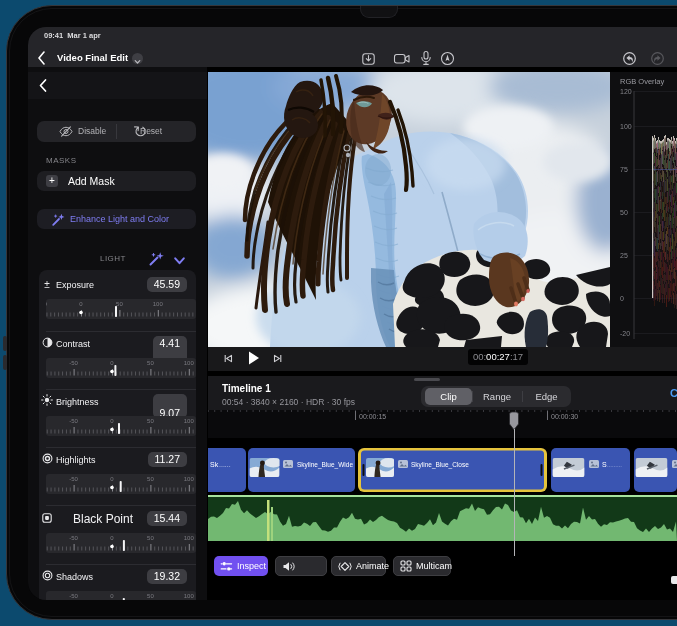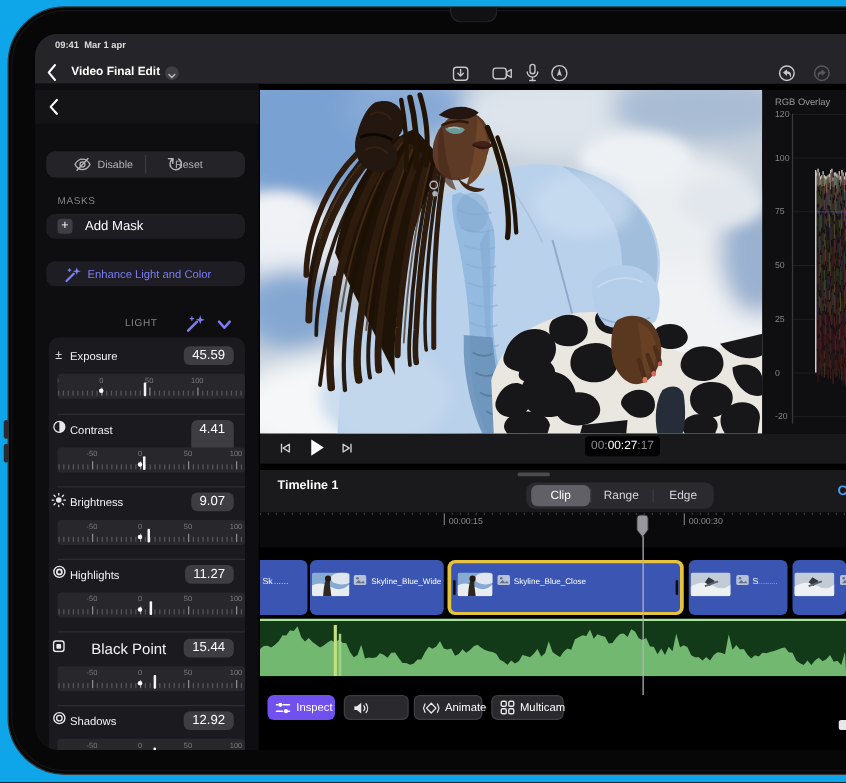--- a/index.html
+++ b/index.html
@@ -1,16 +1,16 @@
 <!DOCTYPE html>
 <html><head><meta charset="utf-8">
 <style>
   html,body{margin:0;padding:0;background:#000;}
   *{box-sizing:border-box;font-family:"Liberation Sans",sans-serif;}
-  #stage{position:relative;width:677px;height:626px;background:#0ea5e9;overflow:hidden;}
+  #stage{position:relative;width:677px;height:626px;background:#0c4a6e;overflow:hidden;}
   .abs{position:absolute;}
 </style></head><body>
 <div id="stage">
 
 <div class="abs" style="left:6px;top:5px;width:760px;height:615px;border-radius:46px;border:1.5px solid #36363a;background:#070708"></div>
 <div class="abs" style="left:9px;top:8px;width:754px;height:609px;border-radius:43px;border:1px solid #141416"></div>
 <div class="abs" style="left:360px;top:6px;width:38px;height:12px;border-radius:0 0 9px 9px;background:#111113;border:1px solid #222226;border-top:none"></div>
 <div class="abs" style="left:3px;top:336px;width:4px;height:15px;border-radius:2px;background:#2a2a2e"></div>
 <div class="abs" style="left:3px;top:355px;width:4px;height:15px;border-radius:2px;background:#2a2a2e"></div>
 <div class="abs" style="left:28px;top:27px;width:649px;height:573px;background:#000;border-radius:18px 0 0 18px;overflow:hidden">
@@ -198,21 +198,21 @@
             <rect x="68.4" y="7" width="2" height="11" rx="0.8" fill="#f4f4f6"></rect>
           </svg>
         </div>
 <div style="position:absolute;left:13px;top:367.0px;width:12px;height:16px;color:#e8e8ea;font-size:10px;text-align:center;line-height:16px"><svg width="12" height="12" viewBox="0 0 12 12" style="vertical-align:-1px">
             <circle cx="6" cy="6" r="2.2" fill="#e8e8ea"></circle>
             <g stroke="#e8e8ea" stroke-width="1" stroke-linecap="round">
               <path d="M6 0.6 V2 M6 10 V11.4 M0.6 6 H2 M10 6 H11.4 M2.2 2.2 L3.2 3.2 M8.8 8.8 L9.8 9.8 M2.2 9.8 L3.2 8.8 M8.8 3.2 L9.8 2.2"></path>
             </g>
           </svg></div>
         <div style="position:absolute;left:28px;top:367.0px;height:16px;color:#f2f2f4;font-size:9px;line-height:16px">Brightness</div>
-        <div style="position:absolute;right:490px;top:367.0px;height:15px;padding:0 7px;background:#3d3d42;border-radius:5px;color:#fff;font-size:10.5px;line-height:15px;font-weight:400">9.07</div>
+        <div style="position:absolute;right:490px;top:367.0px;height:15px;padding:12px 7px;background:#3d3d42;border-radius:5px;color:#fff;font-size:10.5px;line-height:15px;font-weight:400">9.07</div>
         <div style="position:absolute;left:18px;top:389.0px;width:150px;height:20px;background:#28282c;border-radius:3px;overflow:hidden">
           <svg width="150" height="20" style="position:absolute;left:0;top:0">
             <text x="27.6" y="7" font-size="6" fill="#7a7a80" text-anchor="middle" font-family="Liberation Sans">-50</text>
             <text x="66.0" y="7" font-size="6" fill="#7a7a80" text-anchor="middle" font-family="Liberation Sans">0</text>
             <text x="104.4" y="7" font-size="6" fill="#7a7a80" text-anchor="middle" font-family="Liberation Sans">50</text>
             <text x="142.8" y="7" font-size="6" fill="#7a7a80" text-anchor="middle" font-family="Liberation Sans">100</text>
             <rect x="0.72" y="13.5" width="1" height="4" fill="#55555a"></rect>
             <rect x="4.56" y="13.5" width="1" height="4" fill="#55555a"></rect>
             <rect x="8.40" y="13.5" width="1" height="4" fill="#55555a"></rect>
             <rect x="12.24" y="13.5" width="1" height="4" fill="#55555a"></rect>
@@ -363,21 +363,21 @@
             <rect x="146.64" y="13.5" width="1" height="4" fill="#55555a"></rect>
             <circle cx="66.0" cy="13.5" r="1.8" fill="#ffffff"></circle>
             <rect x="76.9" y="7" width="2" height="11" rx="0.8" fill="#f4f4f6"></rect>
           </svg>
         </div>
 <div style="position:absolute;left:13px;top:542.0px;width:12px;height:16px;color:#e8e8ea;font-size:10px;text-align:center;line-height:16px"><svg width="11" height="11" viewBox="0 0 11 11" style="vertical-align:-1px">
             <circle cx="5.5" cy="5.5" r="4.4" stroke="#e8e8ea" stroke-width="1.1" fill="none"></circle>
             <circle cx="5.5" cy="5.5" r="2.2" stroke="#e8e8ea" stroke-width="1.1" fill="none"></circle>
           </svg></div>
         <div style="position:absolute;left:28px;top:542.0px;height:16px;color:#f2f2f4;font-size:9px;line-height:16px">Shadows</div>
-        <div style="position:absolute;right:490px;top:542.0px;height:15px;padding:0 7px;background:#3d3d42;border-radius:5px;color:#fff;font-size:10.5px;line-height:15px;font-weight:400">12.92</div>
+        <div style="position:absolute;right:490px;top:542.0px;height:15px;padding:0 7px;background:#3d3d42;border-radius:5px;color:#fff;font-size:10.5px;line-height:15px;font-weight:400">19.32</div>
         <div style="position:absolute;left:18px;top:564.0px;width:150px;height:20px;background:#28282c;border-radius:3px;overflow:hidden">
           <svg width="150" height="20" style="position:absolute;left:0;top:0">
             <text x="27.6" y="7" font-size="6" fill="#7a7a80" text-anchor="middle" font-family="Liberation Sans">-50</text>
             <text x="66.0" y="7" font-size="6" fill="#7a7a80" text-anchor="middle" font-family="Liberation Sans">0</text>
             <text x="104.4" y="7" font-size="6" fill="#7a7a80" text-anchor="middle" font-family="Liberation Sans">50</text>
             <text x="142.8" y="7" font-size="6" fill="#7a7a80" text-anchor="middle" font-family="Liberation Sans">100</text>
             <rect x="0.72" y="13.5" width="1" height="4" fill="#55555a"></rect>
             <rect x="4.56" y="13.5" width="1" height="4" fill="#55555a"></rect>
             <rect x="8.40" y="13.5" width="1" height="4" fill="#55555a"></rect>
             <rect x="12.24" y="13.5" width="1" height="4" fill="#55555a"></rect>
@@ -983,20 +983,21 @@
 <div class="abs" style="left:218px;top:321px;width:15px;height:20px;"><svg width="15" height="20" viewBox="0 0 15 20">
             <path d="M3 3.5 L13 10 L3 16.5 Z" fill="#fff"></path>
           </svg></div>
 <div class="abs" style="left:244px;top:323px;width:12px;height:17px;"><svg width="12" height="17" viewBox="0 0 12 17">
             <path d="M8.8 5 V12 M2.5 5.4 L7.4 8.5 L2.5 11.6 Z" stroke="#cfcfd3" stroke-width="1.1" fill="none" stroke-linejoin="round"></path>
           </svg></div>
 <div class="abs" style="left:440px;top:322px;width:60px;height:16px;background:#030304;border-radius:3px;text-align:center;font-size:9.5px;line-height:16px;color:#8b8b90;"><span>00:</span><span style="color:#fff">00:27</span><span>:17</span></div>
 <div class="abs" style="left:180px;top:349px;width:469px;height:34px;background:#1a1a1d;"></div>
 <div class="abs" style="left:386px;top:351px;width:26px;height:3px;background:#4a4a4f;border-radius:2px;"></div>
 <div class="abs" style="left:194px;top:356px;width:120px;height:12px;color:#fff;font-size:10px;font-weight:700;line-height:12px;">Timeline 1</div>
+<div class="abs" style="left:194px;top:370px;width:220px;height:11px;color:#97979d;font-size:8.5px;line-height:11px;">00:54 · 3840 × 2160 · HDR · 30 fps</div>
 <div class="abs" style="left:393px;top:359px;width:150px;height:21px;background:#2b2b2f;border-radius:7px;"></div>
 <div class="abs" style="left:397px;top:361px;width:47px;height:17px;background:#606066;border-radius:5px;color:#fff;font-size:9.5px;line-height:17px;text-align:center;font-weight:400;">Clip</div>
 <div class="abs" style="left:444px;top:359px;width:50px;height:21px;color:#d6d6da;font-size:9.5px;line-height:21px;text-align:center;">Range</div>
 <div class="abs" style="left:494px;top:359px;width:49px;height:21px;color:#d6d6da;font-size:9.5px;line-height:21px;text-align:center;">Edge</div>
 <div class="abs" style="left:443.5px;top:364px;width:1px;height:11px;background:#3e3e43;"></div>
 <div class="abs" style="left:493.5px;top:364px;width:1px;height:11px;background:#3e3e43;"></div>
 <div class="abs" style="left:642px;top:360px;width:10px;height:13px;color:#4b9bf5;font-size:11px;font-weight:700;line-height:13px;">C</div>
 <div class="abs" style="left:180px;top:383px;width:469px;height:28px;background:#0a0a0c;"><svg width="469" height="28" viewBox="0 0 469 28">
             <rect x="-0.2" y="0" width="1" height="2" fill="#38383d"></rect>
             <rect x="6.2" y="0" width="1" height="2" fill="#38383d"></rect>

